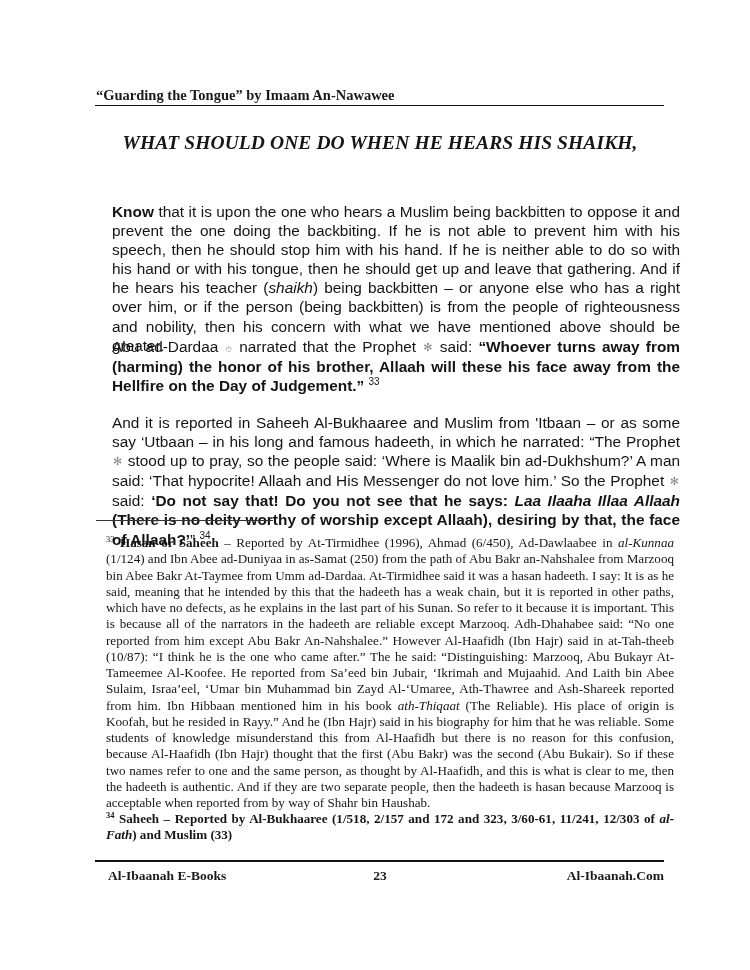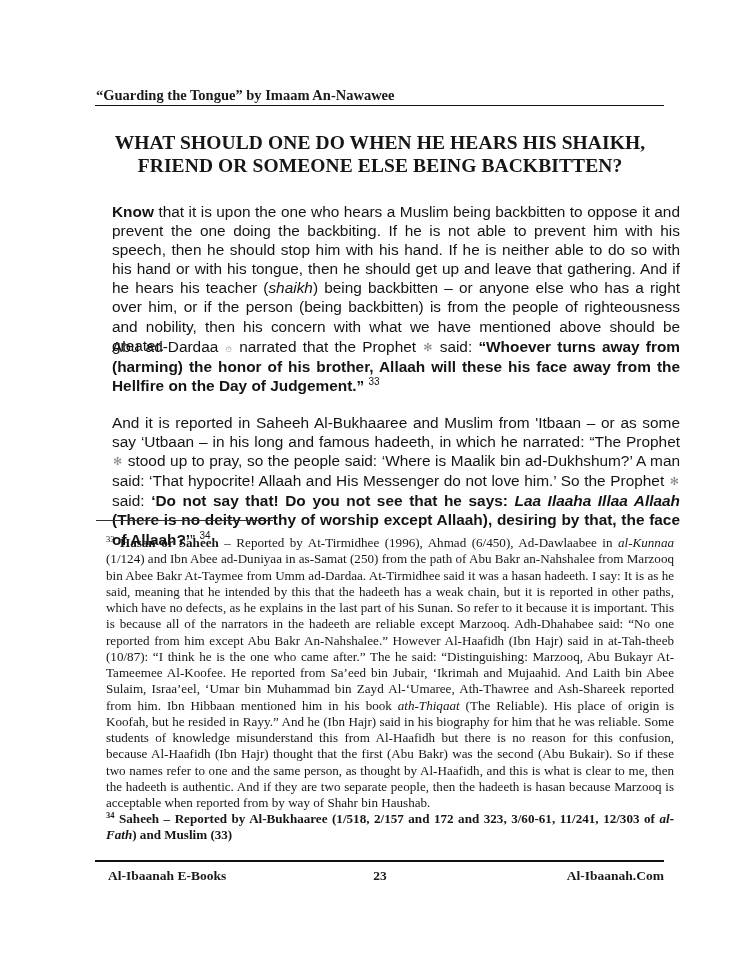--- a/index.html
+++ b/index.html
@@ -6,21 +6,21 @@
     body { width: 750px; height: 970px; position: relative; overflow: hidden; color: #111; }
     .page { position: absolute; left: 96px; top: 0; width: 568px; }
     .running-header {
       position: absolute; top: 87px; left: 0; width: 568px; text-align: left;
       font-family: "Liberation Serif", serif; font-weight: bold; font-size: 14.5px; color: #1a1a1a;
     }
     .header-rule { position: absolute; top: 105px; left: -1px; width: 569px; height: 0; border-top: 1.6px solid #111; }
     .title {
       position: absolute; top: 131px; left: 0; width: 568px; text-align: center;
       font-family: "Liberation Serif", serif; font-weight: bold; font-size: 19.5px; line-height: 23px;
-      color: #161616; margin: 0; letter-spacing: 0.1px;
+      color: #161616; margin: 0; letter-spacing: 0.1px; font-style: italic;
     }
     .body-p {
       position: absolute; left: 0; width: 568px; margin: 16px;
       font-family: "Liberation Sans", sans-serif; font-size: 15.4px; line-height: 19.1px;
       text-align: justify; color: #141414;
     }
     .body-p b { font-weight: bold; }
     .honorific { color: #888; font-size: 11px; vertical-align: 1px; padding: 0 1px; }
     sup.fnref { font-size: 10px; line-height: 0; vertical-align: 6px; }
     .fn-sep { position: absolute; top: 520px; left: 0; width: 177px; height: 0; border-top: 1px solid #333; }
@@ -42,21 +42,20 @@
 </head>
 <body>
 
 <div class="page">
 
   <div class="running-header">“Guarding the Tongue” by Imaam An-Nawawee</div>
   <div class="header-rule"></div>
 
   <h1 class="title">
     <span>WHAT SHOULD ONE DO WHEN HE HEARS HIS SHAIKH,</span><br>
-    <span>FRIEND OR SOMEONE ELSE BEING BACKBITTEN?</span>
   </h1>
 
   <p class="body-p" style="top:186px;"><b>Know</b><span> that it is upon the one who hears a Muslim being backbitten to oppose it and prevent the one doing the backbiting. If he is not able to prevent him with his speech, then he should stop him with his hand. If he is neither able to do so with his hand or with his tongue, then he should get up and leave that gathering. And if he hears his teacher (</span><i>shaikh</i><span>) being backbitten – or anyone else who has a right over him, or if the person (being backbitten) is from the people of righteousness and nobility, then his concern with what we have mentioned above should be greater.</span></p>
 
   <p class="body-p" style="top:321px;"><span>Abu ad-Dardaa</span> <span class="honorific">۞</span><span> narrated that the Prophet</span> <span class="honorific">✻</span><span> said: </span><b>“Whoever turns away from (harming) the honor of his brother, Allaah will these his face away from the Hellfire on the Day of Judgement.”</b> <sup class="fnref">33</sup></p>
 
   <p class="body-p" style="top:397px;"><span>And it is reported in Saheeh Al-Bukhaaree and Muslim from 'Itbaan – or as some say ‘Utbaan – in his long and famous hadeeth, in which he narrated: “The Prophet</span> <span class="honorific">✻</span><span> stood up to pray, so the people said: ‘Where is Maalik bin ad-Dukhshum?’ A man said: ‘That hypocrite! Allaah and His Messenger do not love him.’ So the Prophet</span> <span class="honorific">✻</span><span> said: </span><b>‘Do not say that! Do you not see that he says: </b><b><i>Laa Ilaaha Illaa Allaah</i></b><b> (There is no deity worthy of worship except Allaah), desiring by that, the face of Allaah?’</b><span>”</span> <sup class="fnref">34</sup></p>
 
   <div class="fn-sep"></div>
 

